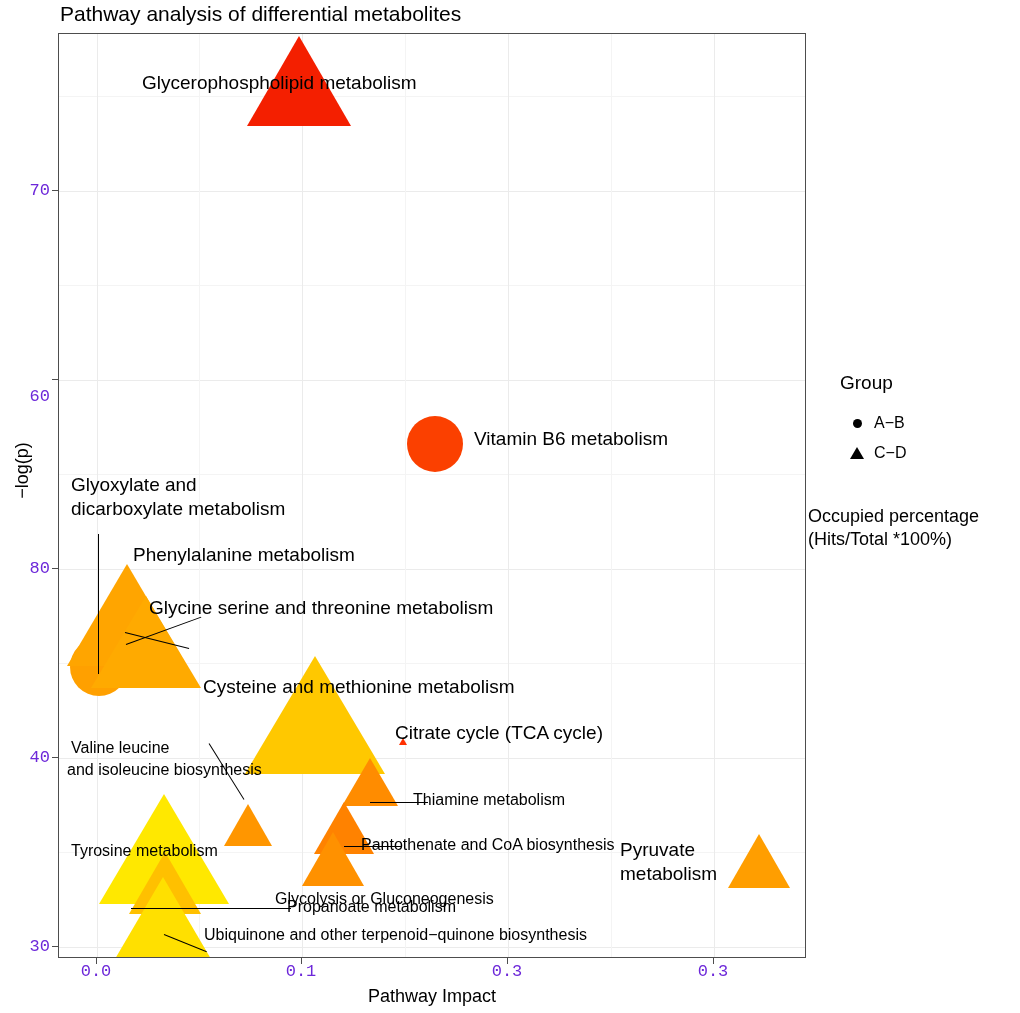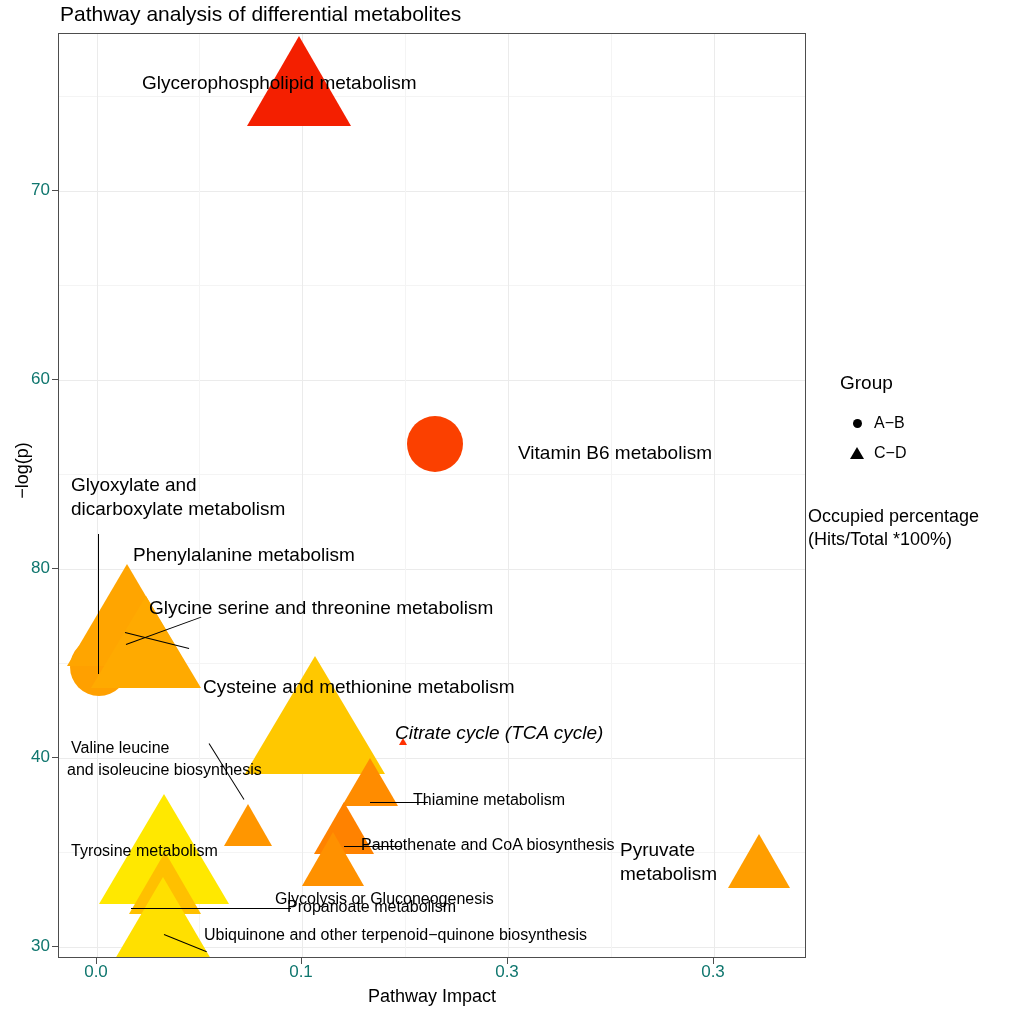--- a/index.html
+++ b/index.html
@@ -34,22 +34,23 @@
   }
   .grid-line{position:absolute;background:#ebebeb;}
   .grid-h{left:0;width:100%;height:1px;}
   .grid-v{top:0;height:100%;width:1px;}
   .grid-minor{background:#f4f4f4;}
 
   
   .tick-label{
     position:absolute;
     font-size:17px;
-    color:#0f766e;
+    color:#6d28d9;
     white-space:nowrap;
+    font-family:Liberation Mono, monospace;
   }
   .ytick{right:0;transform:translateY(-50%);text-align:right;}
   .ytick-wrap{position:absolute;left:0;width:50px;}
   .xtick{transform:translateX(-50%);top:962px;}
   .tick-mark{position:absolute;background:#4d4d4d;}
   .x-axis-title{
     position:absolute;
     left:58px;width:748px;
     top:986px;
     text-align:center;
@@ -154,48 +155,48 @@
     <div class="leader" style="left:39px;top:500px;width:1px;height:140px;"></div>
     <div class="leader" style="left:66px;top:598px;width:66px;height:1px;transform:rotate(14deg);transform-origin:left center;"></div>
     <div class="leader" style="left:67px;top:610px;width:80px;height:1px;transform:rotate(-20deg);transform-origin:left center;"></div>
     <div class="leader" style="left:185px;top:765px;width:66px;height:1px;transform:rotate(-122deg);transform-origin:left center;"></div>
     <div class="leader" style="left:311px;top:768px;width:58px;height:1px;"></div>
     <div class="leader" style="left:285px;top:812px;width:58px;height:1px;"></div>
     <div class="leader" style="left:72px;top:874px;width:160px;height:1px;"></div>
     <div class="leader" style="left:105px;top:900px;width:46px;height:1px;transform:rotate(22deg);transform-origin:left center;"></div>
 
     <div class="pt-label" style="left:83px;top:38px;">Glycerophospholipid metabolism</div>
-    <div class="pt-label" style="left:415px;top:408px;margin-left:44px;">Vitamin B6 metabolism</div>
+    <div class="pt-label" style="left:415px;top:394px;">Vitamin B6 metabolism</div>
 
     <div class="pt-label" style="left:12px;top:440px;">Glyoxylate and</div>
     <div class="pt-label" style="left:12px;top:464px;">dicarboxylate metabolism</div>
 
     <div class="pt-label" style="left:74px;top:510px;">Phenylalanine metabolism</div>
     <div class="pt-label" style="left:90px;top:563px;">Glycine  serine and threonine metabolism</div>
     <div class="pt-label" style="left:144px;top:642px;">Cysteine and methionine metabolism</div>
-    <div class="pt-label" style="left:336px;top:688px;font-style:italic;">Citrate cycle (TCA cycle)</div>
+    <div class="pt-label" style="left:336px;top:688px;">Citrate cycle (TCA cycle)</div>
 
     <div class="pt-label small" style="left:12px;top:705px;">Valine  leucine</div>
     <div class="pt-label small" style="left:8px;top:727px;">and isoleucine biosynthesis</div>
 
     <div class="pt-label small" style="left:330px;top:757px;margin-left:24px;">Thiamine metabolism</div>
     <div class="pt-label small" style="left:302px;top:802px;">Pantothenate and CoA biosynthesis</div>
     <div class="pt-label small" style="left:12px;top:808px;">Tyrosine metabolism</div>
     <div class="pt-label small" style="left:216px;top:856px;">Glycolysis or Gluconeogenesis</div>
 
     <div class="pt-label" style="left:561px;top:805px;">Pyruvate</div>
     <div class="pt-label" style="left:561px;top:829px;">metabolism</div>
 
     <div class="pt-label small" style="left:228px;top:864px;">Propanoate metabolism</div>
     <div class="pt-label small" style="left:145px;top:892px;">Ubiquinone and other terpenoid−quinone biosynthesis</div>
   </div>
 
   <div class="ytick-wrap">
     <div class="tick-label ytick" style="top:190px;">70</div>
-    <div class="tick-label ytick" style="top:379px;text-align:right;">60</div>
+    <div class="tick-label ytick" style="top:396px;text-align:right;">60</div>
     <div class="tick-label ytick" style="top:568px;">80</div>
     <div class="tick-label ytick" style="top:757px;">40</div>
     <div class="tick-label ytick" style="top:946px;">30</div>
   </div>
   <div class="tick-mark" style="left:52px;top:190px;width:6px;height:1px;"></div>
   <div class="tick-mark" style="left:52px;top:379px;width:6px;height:1px;"></div>
   <div class="tick-mark" style="left:52px;top:568px;width:6px;height:1px;"></div>
   <div class="tick-mark" style="left:52px;top:757px;width:6px;height:1px;"></div>
   <div class="tick-mark" style="left:52px;top:946px;width:6px;height:1px;"></div>
 

